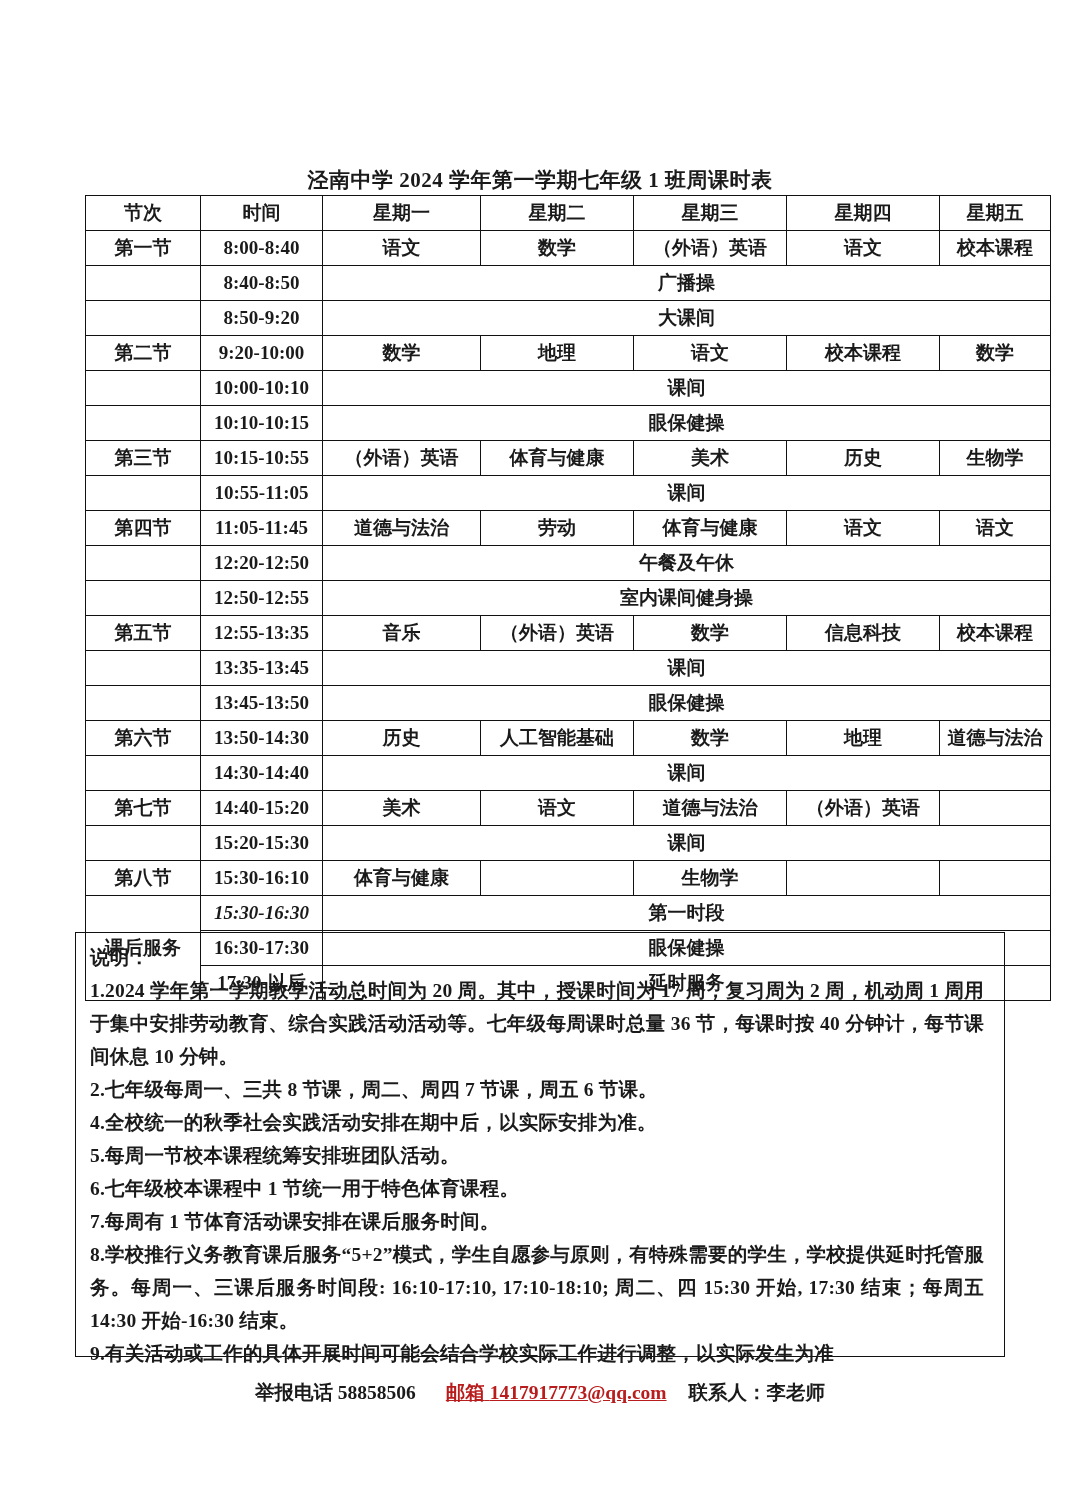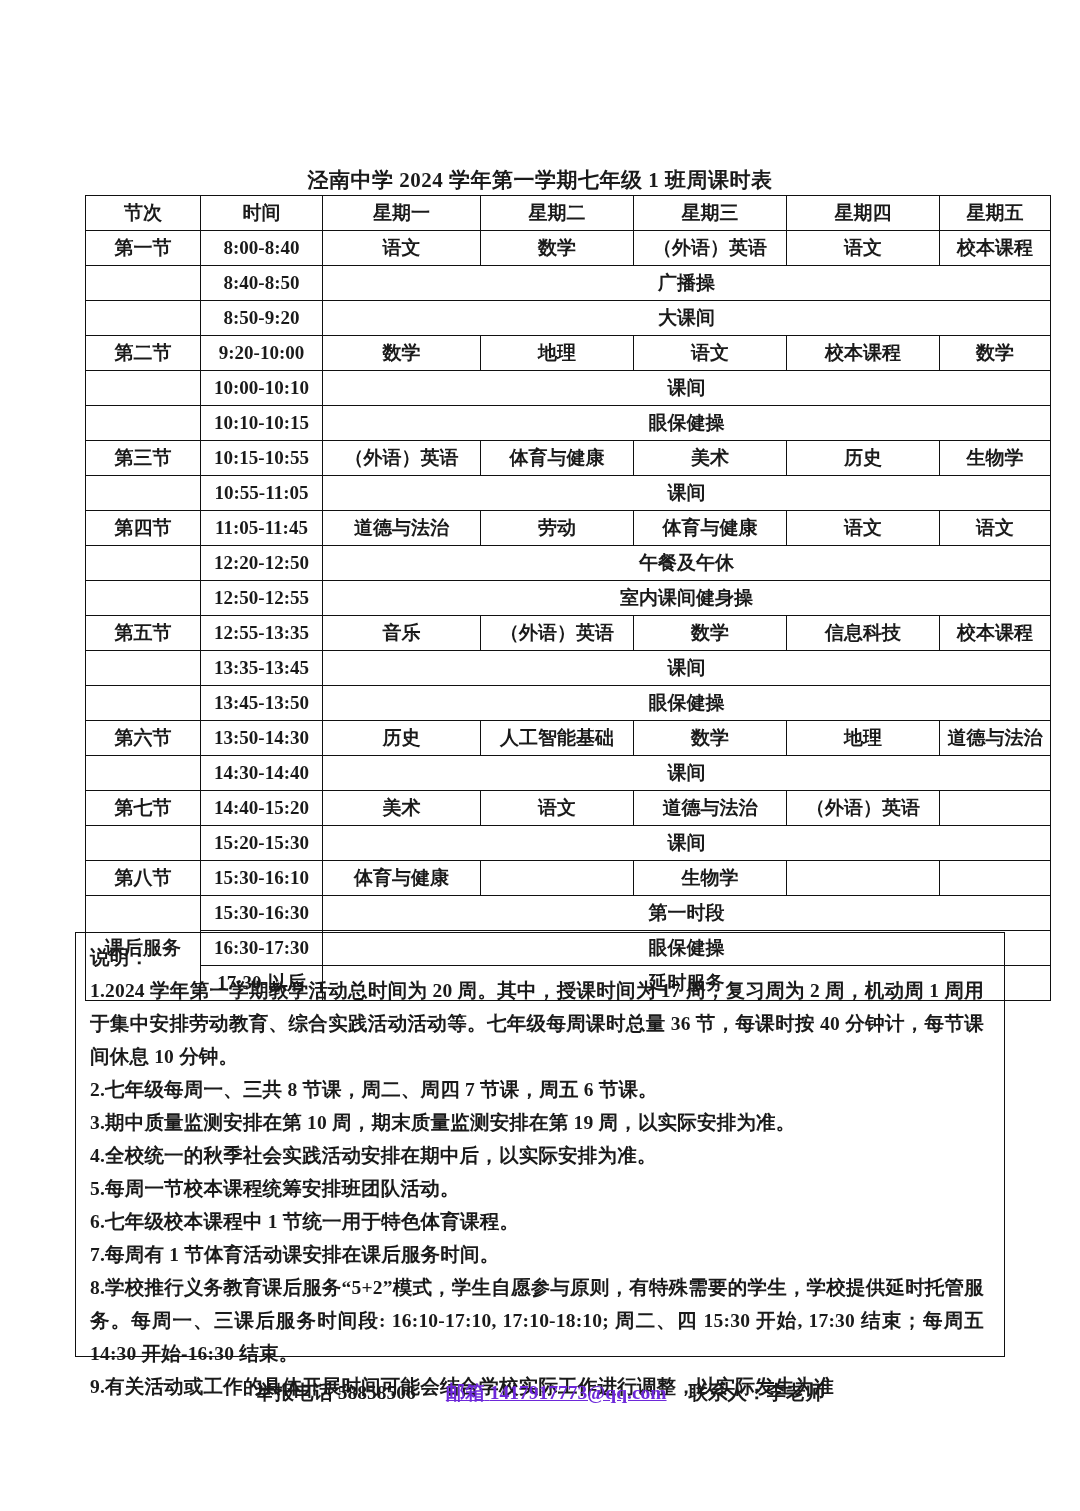--- a/index.html
+++ b/index.html
@@ -54,21 +54,21 @@
     white-space: nowrap;
   }
   td.c1 { width: 110px; }
   td.c2 { width: 117px; }
   td.c3 { width: 153px; }
   td.c4 { width: 148px; }
   td.c5 { width: 148px; margin-top: 39px; }
   td.c6 { width: 148px; margin-top: 44px; }
   td.c7 { width: 106px; }
   td.wrapcell { white-space: normal; line-height: 27px; }
-  td.italic-time { }
+  td.italic-time { font-style: italic; }
   td.tall { height: 62px; }
 
   .notes-box {
     position: absolute;
     left: 75px;
     top: 932px;
     width: 930px;
     height: 425px;
     border: 1.5px solid #111;
     box-sizing: border-box;
@@ -90,21 +90,21 @@
     text-align: center;
     font-size: 19.5px;
     font-weight: 600;
     line-height: 30px;
     white-space: nowrap;
   }
   .footer .seg { display: inline-block; vertical-align: baseline; }
   .footer .gap-a { width: 30px; display: inline-block; }
   .footer .gap-b { width: 22px; display: inline-block; }
   .maillink {
-    color: #6d28d9;
+    color: #b91c1c;
     text-decoration: underline;
   }
 </style>
 </head>
 <body>
 
 <div class="page">
 
   <div class="doc-title">泾南中学 2024 学年第一学期七年级 1 班周课时表</div>
 
@@ -279,21 +279,20 @@
         <td class="c2">17:30-以后</td>
         <td colspan="5">延时服务</td>
       </tr>
     </tbody>
   </table>
 
   <div class="notes-box">
     <div class="note-line">说明：</div>
     <div class="note-line">1.2024 学年第一学期教学活动总时间为 20 周。其中，授课时间为 17 周，复习周为 2 周，机动周 1 周用于集中安排劳动教育、综合实践活动活动等。七年级每周课时总量 36 节，每课时按 40 分钟计，每节课间休息 10 分钟。</div>
     <div class="note-line">2.七年级每周一、三共 8 节课，周二、周四 7 节课，周五 6 节课。</div>
-    <div class="note-line">3.期中质量监测安排在第 10 周，期末质量监测安排在第 19 周，以实际安排为准。</div>
     <div class="note-line">4.全校统一的秋季社会实践活动安排在期中后，以实际安排为准。</div>
     <div class="note-line">5.每周一节校本课程统筹安排班团队活动。</div>
     <div class="note-line">6.七年级校本课程中 1 节统一用于特色体育课程。</div>
     <div class="note-line">7.每周有 1 节体育活动课安排在课后服务时间。</div>
     <div class="note-line">8.学校推行义务教育课后服务“5+2”模式，学生自愿参与原则，有特殊需要的学生，学校提供延时托管服务。每周一、三课后服务时间段: 16:10-17:10, 17:10-18:10; 周二、四 15:30 开始, 17:30 结束；每周五 14:30 开始-16:30 结束。</div>
     <div class="note-line">9.有关活动或工作的具体开展时间可能会结合学校实际工作进行调整，以实际发生为准</div>
   </div>
 
   <div class="footer">
     <span class="seg">举报电话 58858506</span><span class="gap-a"></span><a class="maillink" href="#"><span>邮箱</span> <span>1417917773@qq.com</span></a><span class="gap-b"></span><span class="seg">联系人：李老师</span>

